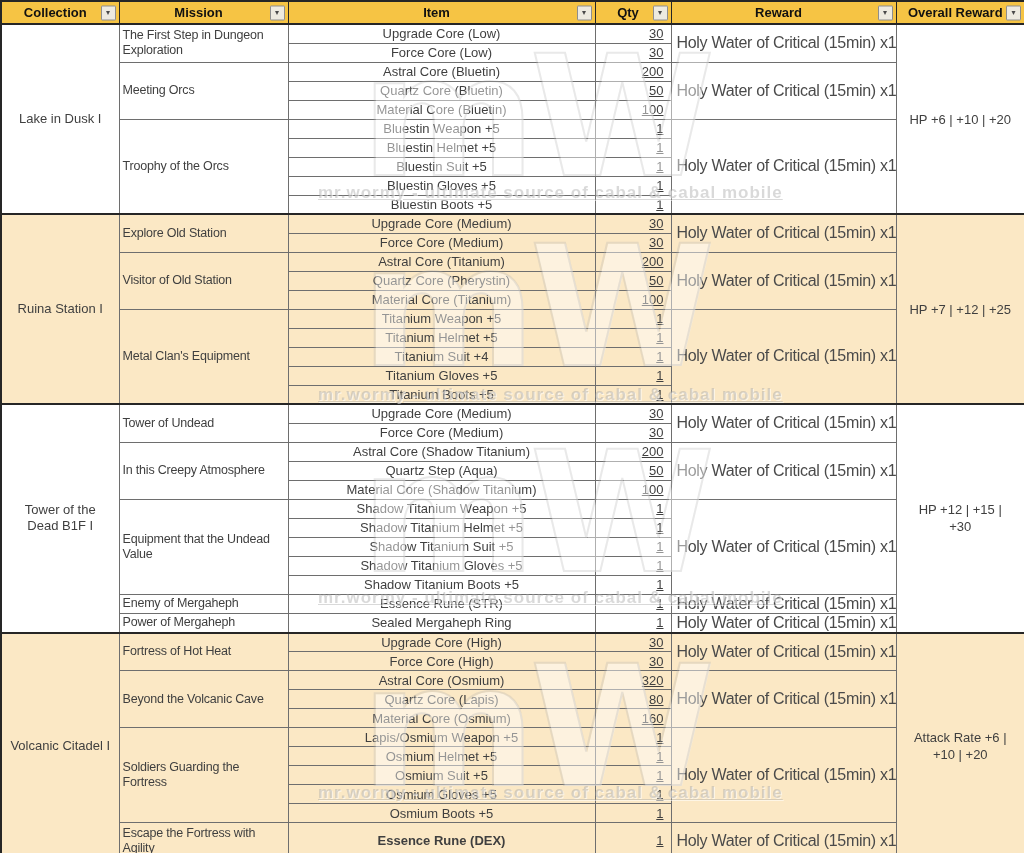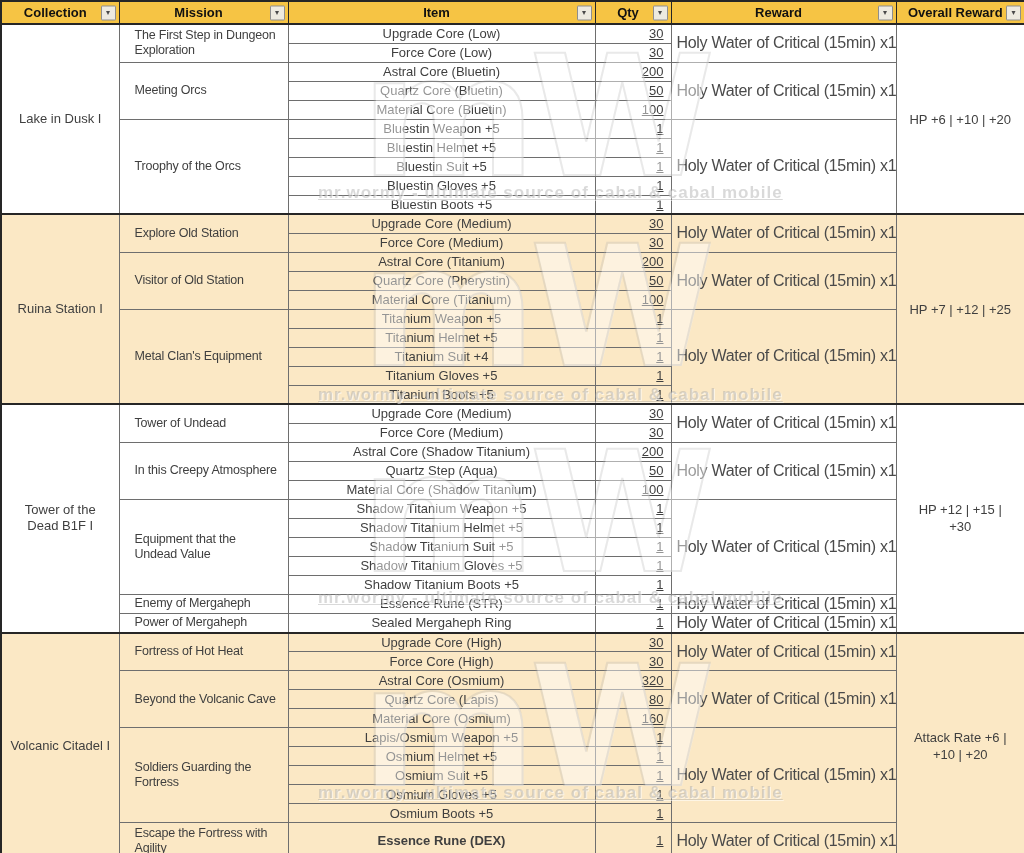--- a/index.html
+++ b/index.html
@@ -68,21 +68,21 @@
     overflow: hidden;
     vertical-align: middle;
     background: #ffffff;
   }
   tr { height: 19px; }
   tr.tall { height: 37px; }
   tr.tint td { background: #FBE8C5; }
   tr.sec-start td { border-top: 2px solid #262626; }
 
   td.col-collection { text-align: center; line-height: 16px; }
-  td.col-mission    { text-align: left; font-size: 12.5px; line-height: 15px; letter-spacing: -0.2px; padding-left: 15px; }
+  td.col-mission    { text-align: left; font-size: 12.5px; line-height: 15px; letter-spacing: -0.2px; padding-left: 3px; }
   td.col-item       { text-align: center; white-space: nowrap; }
   td.col-item.bold  { font-weight: bold; }
   td.col-qty        { text-align: right; padding-right: 7px; text-decoration: underline; }
   td.col-reward     { text-align: left; white-space: nowrap; font-size: 16px; letter-spacing: -0.3px; padding-left: 5px; color: #4a4a4a; }
   td.col-overall    { text-align: center; line-height: 17px; padding: 0 10px; }
 
   
   #wm {
     position: absolute;
     left: 0; top: 0;

